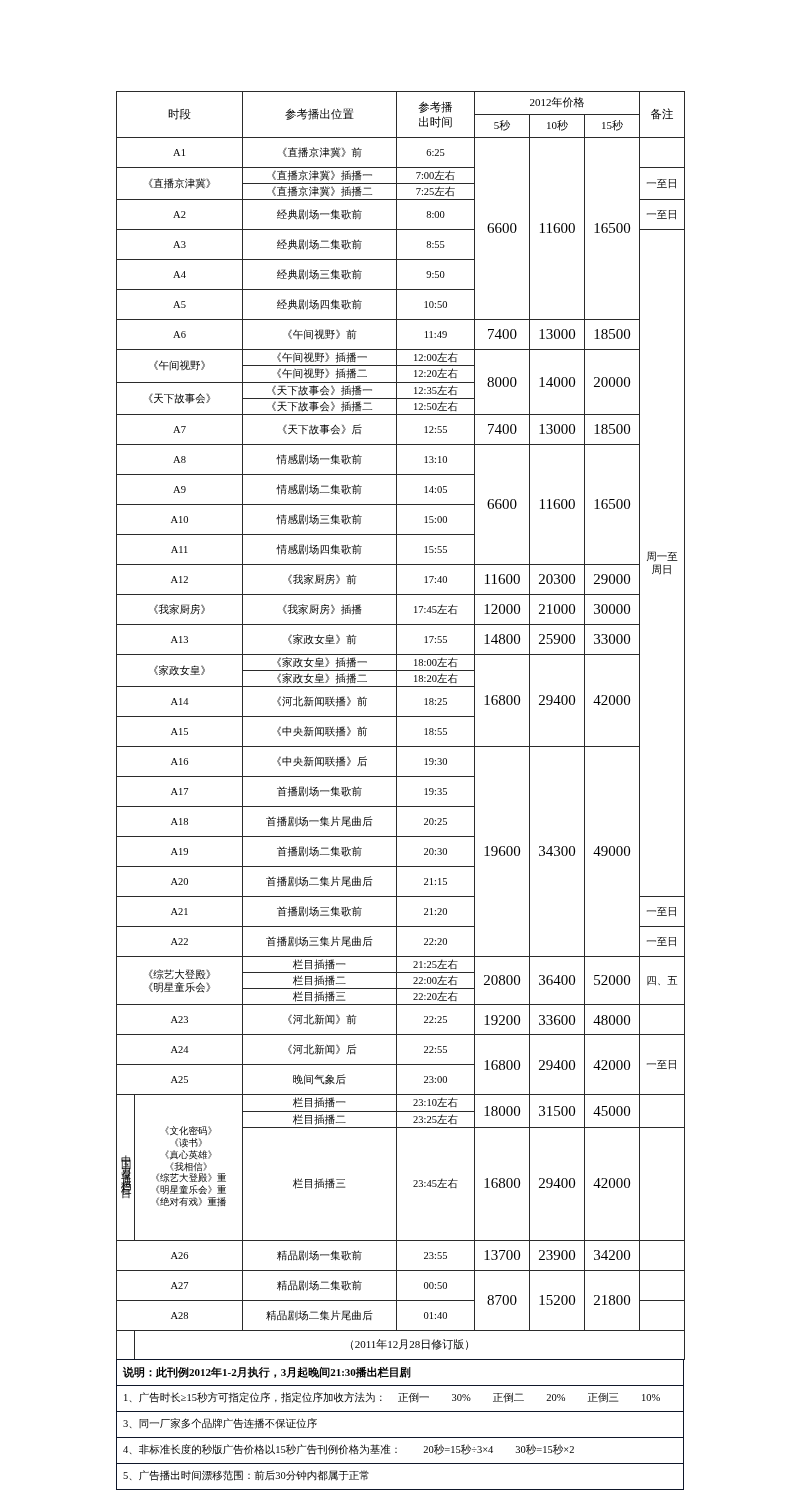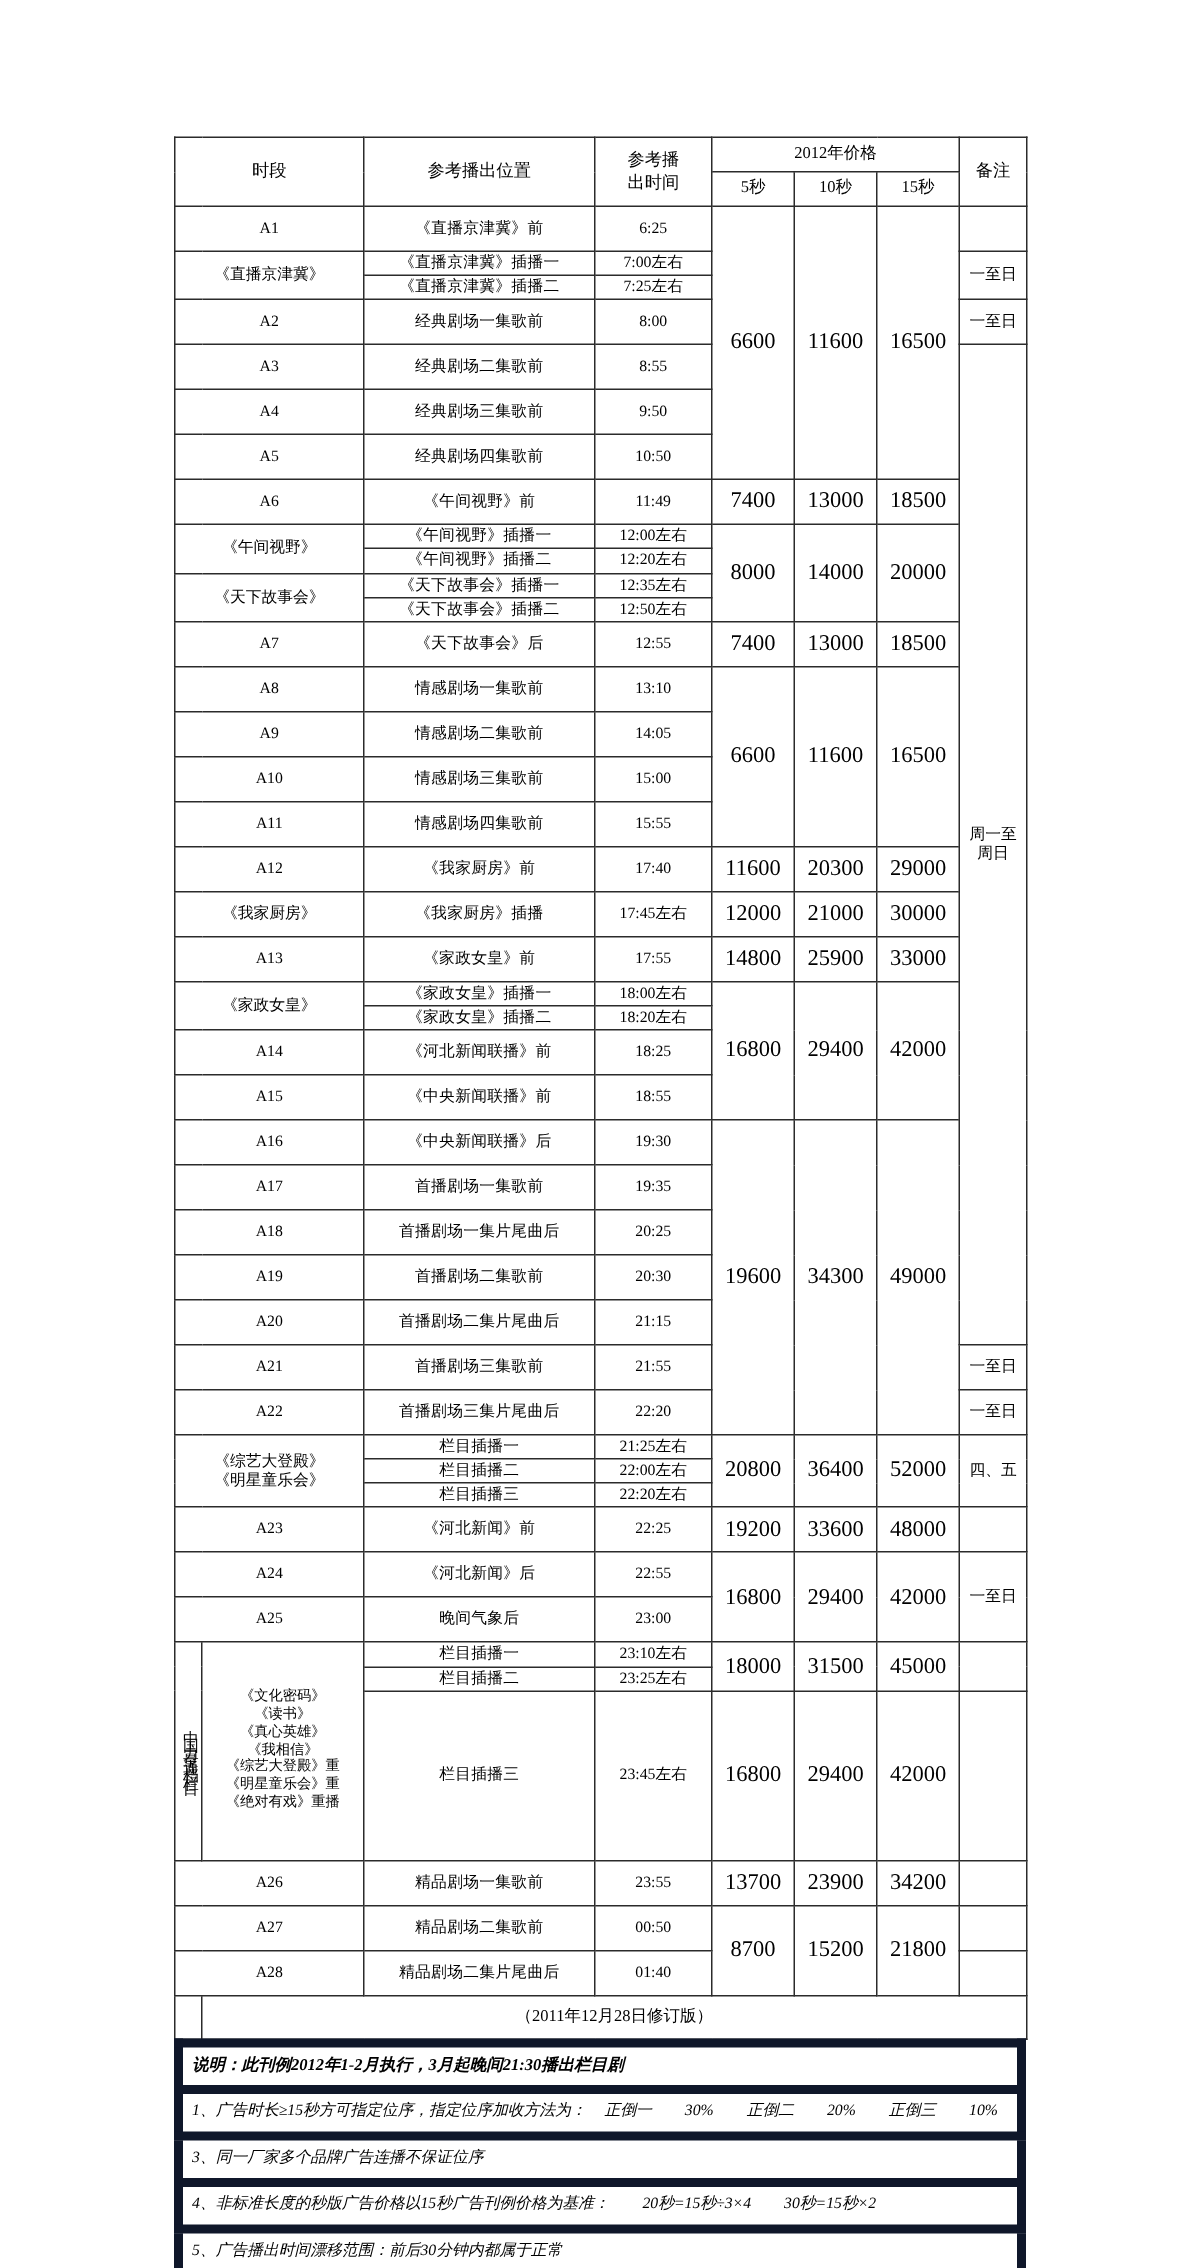--- a/index.html
+++ b/index.html
@@ -86,26 +86,25 @@
   }
 
   table.notes {
     border-collapse: collapse;
     table-layout: fixed;
     width: 568px;
     font-size: 10.5px;
     margin-top: -1px;
   }
   table.notes td {
-    border: 6px solid #0f172a;
+    border: 1px solid #0f172a;
     padding: 4px 5px 4px 6px;
     text-align: left;
     height: 17px;
     line-height: 1.3;
-    font-style: italic;
   }
   td.note-head { font-weight: bold; font-size: 11px; }
   .gap { display: inline-block; width: 22px; }
   .gap2 { display: inline-block; width: 12px; }
 </style>
 </head>
 <body>
 
 <div id="sheet">
 
@@ -327,21 +326,21 @@
       </tr>
       <tr>
         <td class="r" colspan="2">A20</td>
         <td class="pos">首播剧场二集片尾曲后</td>
         <td>21:15</td>
       </tr>
 
       <tr>
         <td class="r" colspan="2">A21</td>
         <td class="pos">首播剧场三集歌前</td>
-        <td>21:55</td>
+        <td>21:20</td>
         <td>一至日</td>
       </tr>
       <tr>
         <td class="r" colspan="2">A22</td>
         <td class="pos">首播剧场三集片尾曲后</td>
         <td>22:20</td>
         <td>一至日</td>
       </tr>
 
       <tr>

